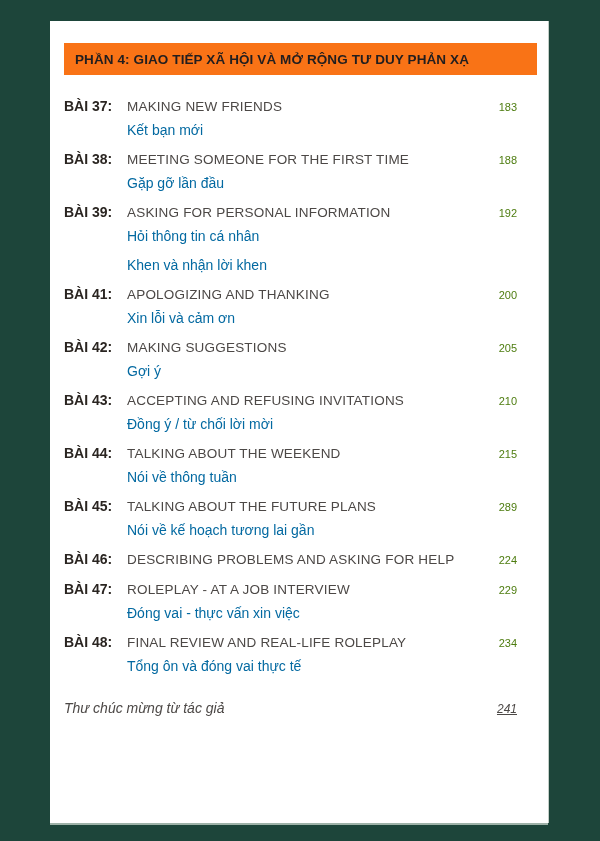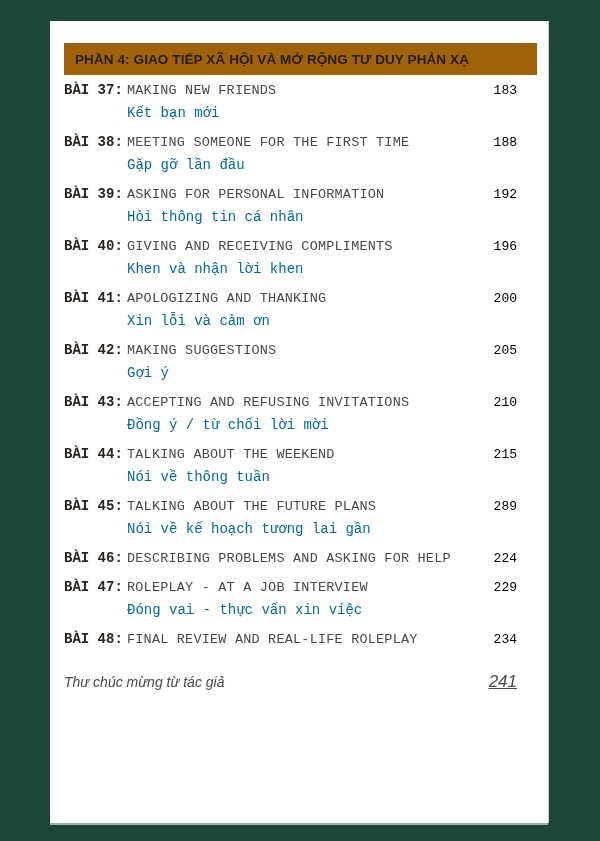--- a/index.html
+++ b/index.html
@@ -19,37 +19,36 @@
     left: 50px;
     top: 21px;
     width: 498px;
     height: 802px;
     background: #ffffff;
     box-sizing: border-box;
     padding: 22px 11px 0 14px;
     box-shadow: 0 2px 0 #9eb2a8, 1px 0 0 #c3cec7;
   }
   .section-header {
-    background: #a16207;
+    background: #f97316;
     height: 32px;
     display: flex;
     align-items: center;
     padding: 0 6px 0 11px;
   }
   .section-title {
     font-weight: bold;
     font-size: 13.5px;
     color: #221e1f;
     letter-spacing: 0.1px;
     white-space: nowrap;
   }
   .entries {
-    margin-top: 4px;
+    margin-top: 20px;
     padding-right: 20px;
-    font-family: Liberation Mono, monospace;
   }
   .entry {
     margin-bottom: 6px;
   }
   .row {
     display: flex;
     align-items: baseline;
     line-height: 23px;
     white-space: nowrap;
   }
@@ -62,42 +61,42 @@
   }
   .lesson-title {
     flex: 1 1 auto;
     font-size: 13.5px;
     color: #4c4846;
     letter-spacing: 0.2px;
     overflow: hidden;
   }
   .lesson-page {
     flex: 0 0 auto;
-    font-size: 13px;
-    color: #000000;
+    font-size: 11px;
+    color: #4d7c0f;
     margin-left: 8px;
   }
   .subtitle {
     margin-left: 63px;
     line-height: 23px;
     font-size: 14px;
     color: #0369a1;
   }
   .footer-row {
     display: flex;
     align-items: baseline;
     margin-top: 19px;
     padding-right: 20px;
     font-style: italic;
     font-size: 14px;
     color: #4c4846;
     line-height: 23px;
   }
   .footer-label { flex: 1 1 auto; }
-  .footer-page  { flex: 0 0 auto; font-size: 17px; text-decoration: underline; }
+  .footer-page  { flex: 0 0 auto; font-size: 12px; text-decoration: underline; }
 </style>
 </head>
 <body>
 
 <div class="paper">
 
   <div class="section-header">
     <span class="section-title">PHẦN 4: GIAO TIẾP XÃ HỘI VÀ MỞ RỘNG TƯ DUY PHẢN XẠ</span>
   </div>
 
@@ -123,25 +122,20 @@
   <div class="entry">
     <div class="row">
       <span class="lesson-label">BÀI 39:</span>
       <span class="lesson-title">ASKING FOR PERSONAL INFORMATION</span>
       <span class="lesson-page">192</span>
     </div>
     <div class="subtitle">Hỏi thông tin cá nhân</div>
   </div>
 
   <div class="entry">
-    <div class="row">
-      <span class="lesson-label">BÀI 40:</span>
-      <span class="lesson-title">GIVING AND RECEIVING COMPLIMENTS</span>
-      <span class="lesson-page">196</span>
-    </div>
     <div class="subtitle">Khen và nhận lời khen</div>
   </div>
 
   <div class="entry">
     <div class="row">
       <span class="lesson-label">BÀI 41:</span>
       <span class="lesson-title">APOLOGIZING AND THANKING</span>
       <span class="lesson-page">200</span>
     </div>
     <div class="subtitle">Xin lỗi và cảm ơn</div>
@@ -199,20 +193,21 @@
     </div>
     <div class="subtitle">Đóng vai - thực vấn xin việc</div>
   </div>
 
   <div class="entry">
     <div class="row">
       <span class="lesson-label">BÀI 48:</span>
       <span class="lesson-title">FINAL REVIEW AND REAL-LIFE ROLEPLAY</span>
       <span class="lesson-page">234</span>
     </div>
+    <div class="subtitle">Tổng ôn và đóng vai thực tế</div>
   </div>
 </div>
 
   <div class="footer-row">
     <span class="footer-label">Thư chúc mừng từ tác giả</span>
     <span class="footer-page">241</span>
   </div>
 
 </div>
 

